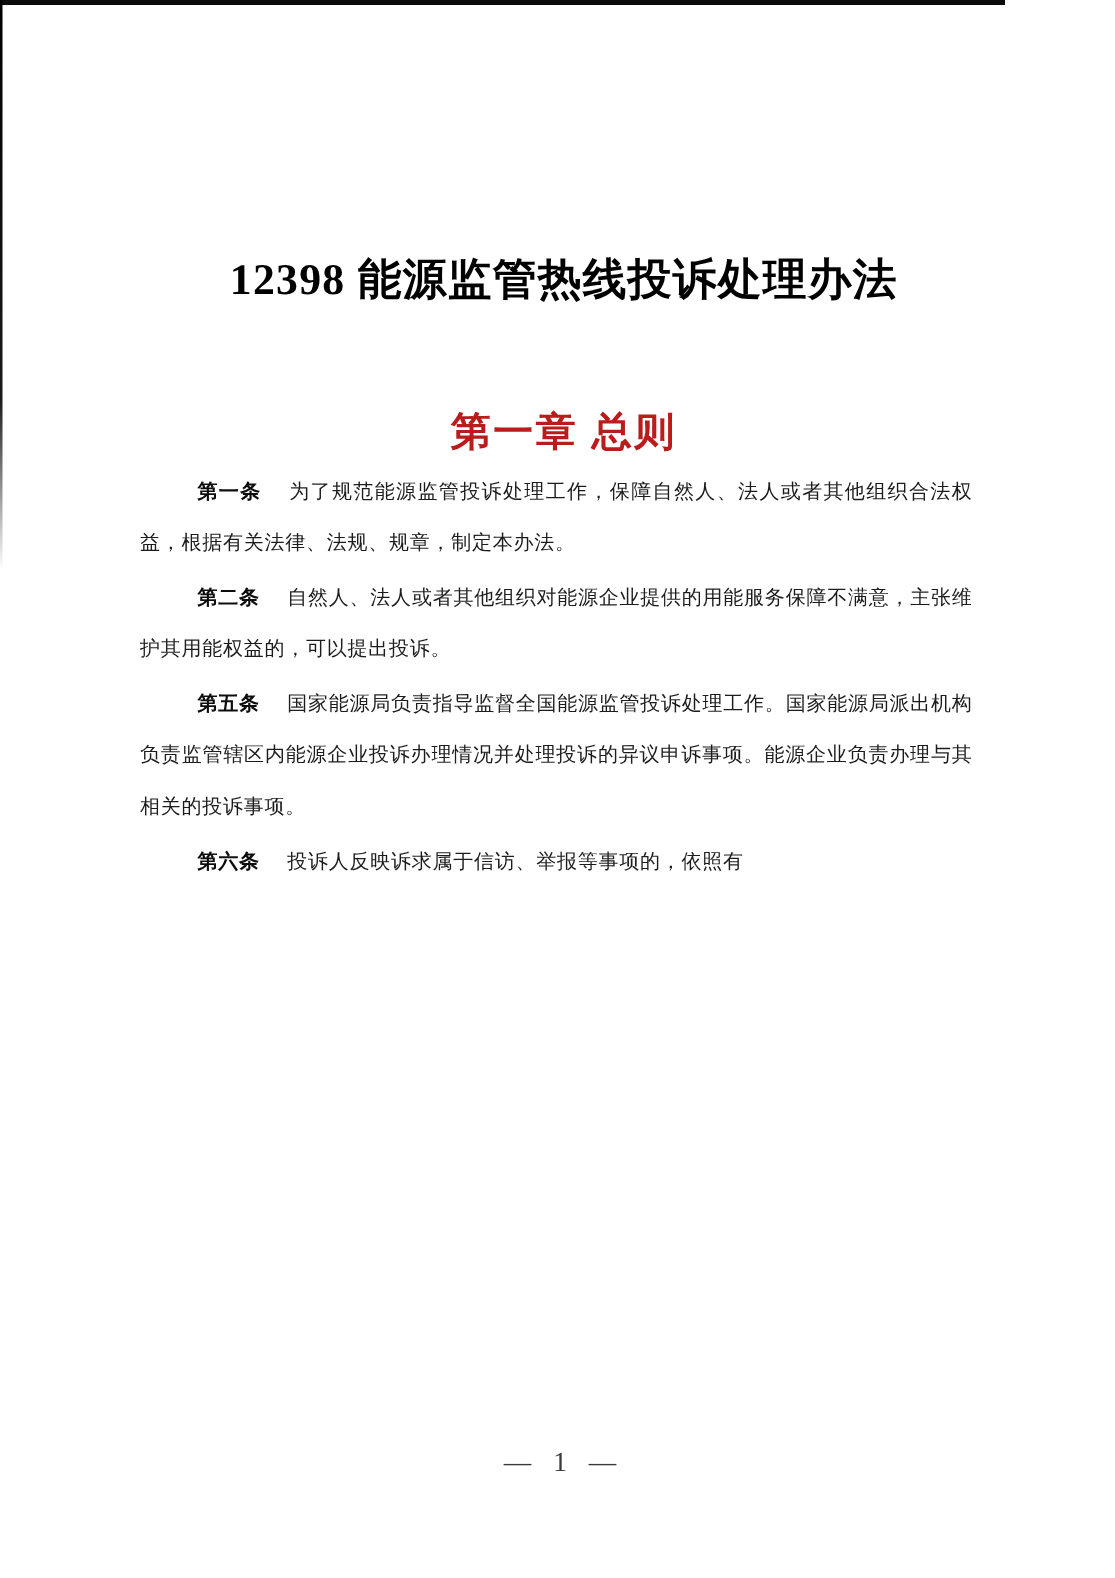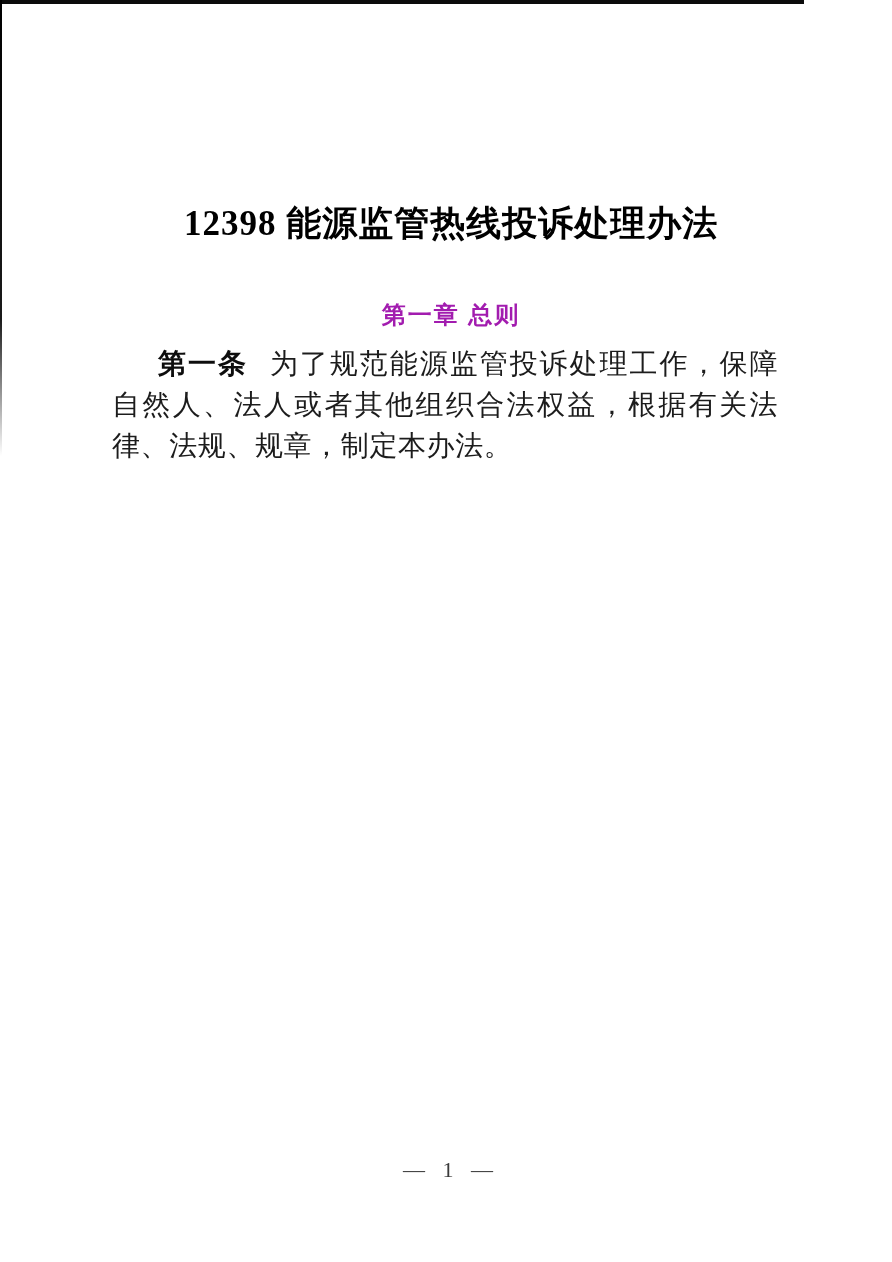--- a/index.html
+++ b/index.html
@@ -38,33 +38,33 @@
     margin: 203px 0 0 0;
     font-size: 35px;
     font-weight: 700;
     line-height: 42px;
     text-align: center;
     color: #000;
     letter-spacing: 1px;
     font-family: "Liberation Serif", "DejaVu Serif", serif;
   }
   .chapter-heading {
-    margin: 53px 0 0 0;
-    font-size: 24px;
+    margin: 83px 0 0 0;
+    font-size: 32px;
     font-weight: 700;
     line-height: 34px;
     text-align: center;
-    color: #a21caf;
+    color: #b91c1c;
     letter-spacing: 2px;
     font-family: "Liberation Sans", "DejaVu Sans", sans-serif;
   }
   .body-text { margin-top: 11px; }
   .article {
     margin: 0 12px 3px 0;
-    font-size: 28px;
+    font-size: 16px;
     line-height: 41px;
     letter-spacing: 0.6px;
     text-align: justify;
     text-indent: 46px;
     color: #1c1c1c;
   }
   .article-label {
     font-weight: 700;
     color: #0d0d0d;
     font-family: "Liberation Sans", "DejaVu Sans", sans-serif;
@@ -89,17 +89,20 @@
   <div class="edge-top"></div>
   <div class="edge-left"></div>
   <div class="edge-right"></div>
 
   <div class="content">
     <h1 class="doc-title">12398 能源监管热线投诉处理办法</h1>
     <h2 class="chapter-heading">第一章 总则</h2>
 
     <div class="body-text">
       <p class="article"><span class="article-label">第一条</span><span class="article-text">为了规范能源监管投诉处理工作，保障自然人、法人或者其他组织合法权益，根据有关法律、法规、规章，制定本办法。</span></p>
+      <p class="article"><span class="article-label">第二条</span><span class="article-text">自然人、法人或者其他组织对能源企业提供的用能服务保障不满意，主张维护其用能权益的，可以提出投诉。</span></p>
+      <p class="article"><span class="article-label">第五条</span><span class="article-text">国家能源局负责指导监督全国能源监管投诉处理工作。国家能源局派出机构负责监管辖区内能源企业投诉办理情况并处理投诉的异议申诉事项。能源企业负责办理与其相关的投诉事项。</span></p>
+      <p class="article"><span class="article-label">第六条</span><span class="article-text">投诉人反映诉求属于信访、举报等事项的，依照有</span></p>
     </div>
   </div>
 
   <div class="page-footer">— 1 —</div>
 </div>
 
 </body></html>

